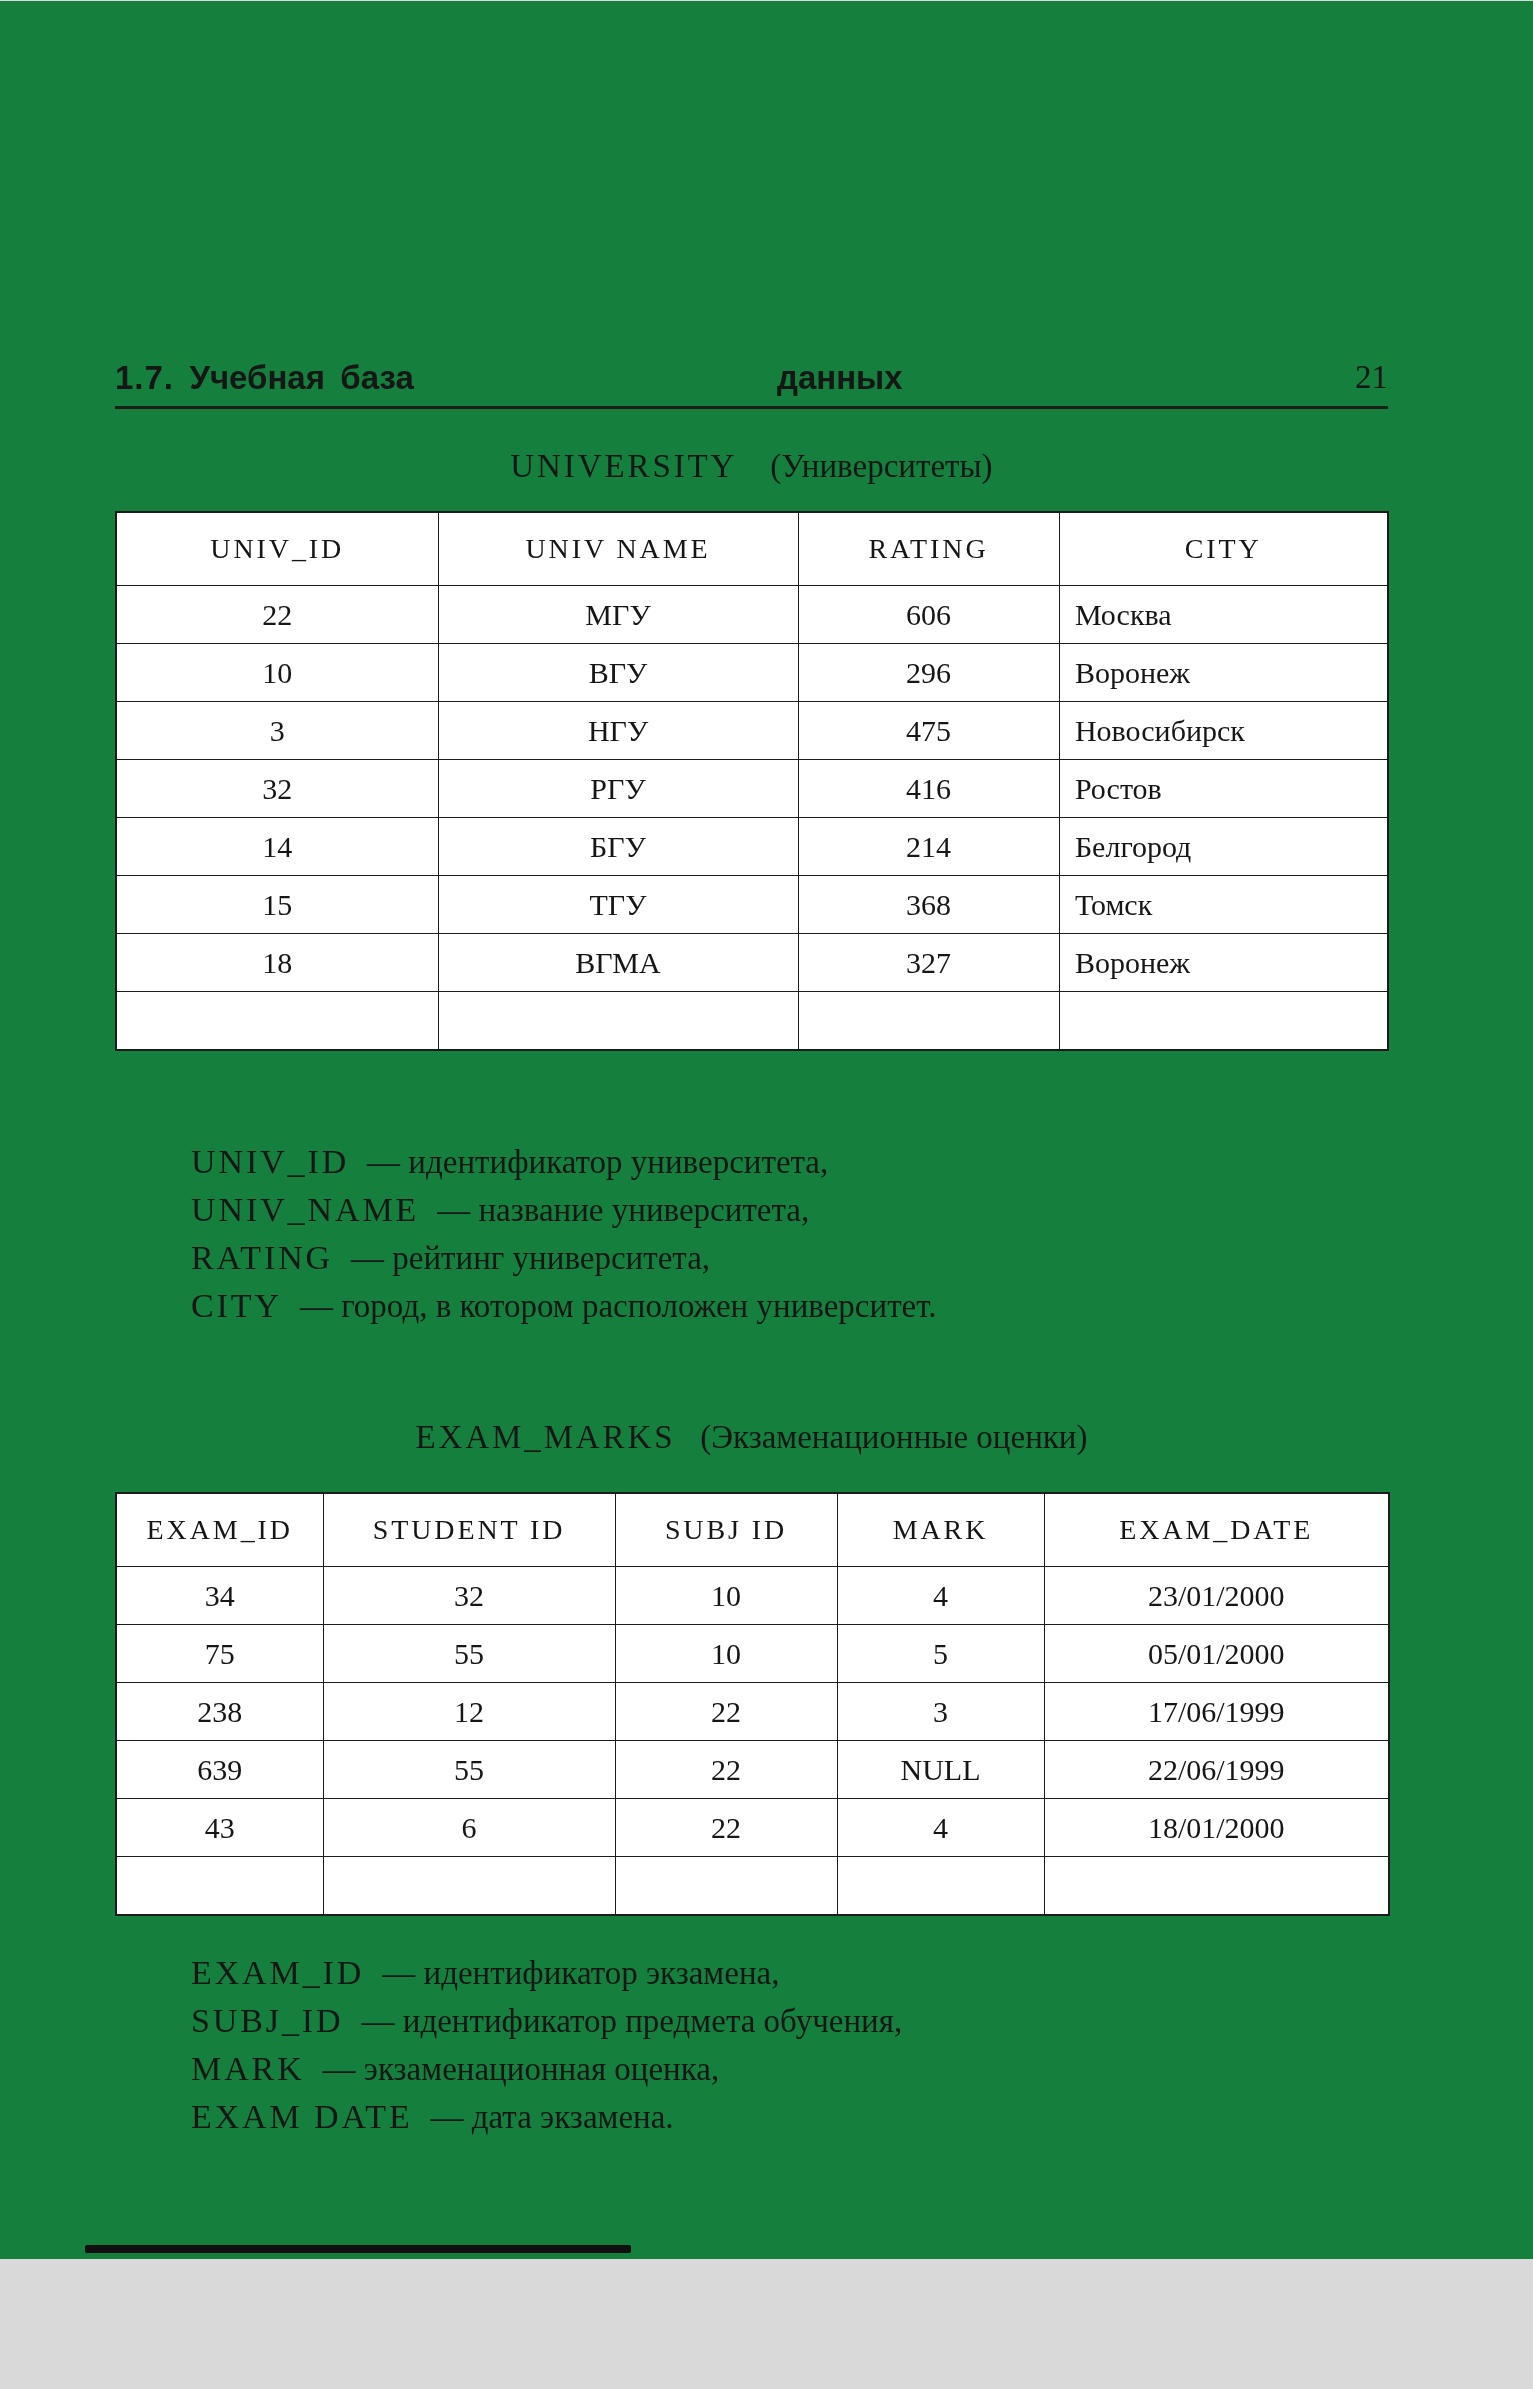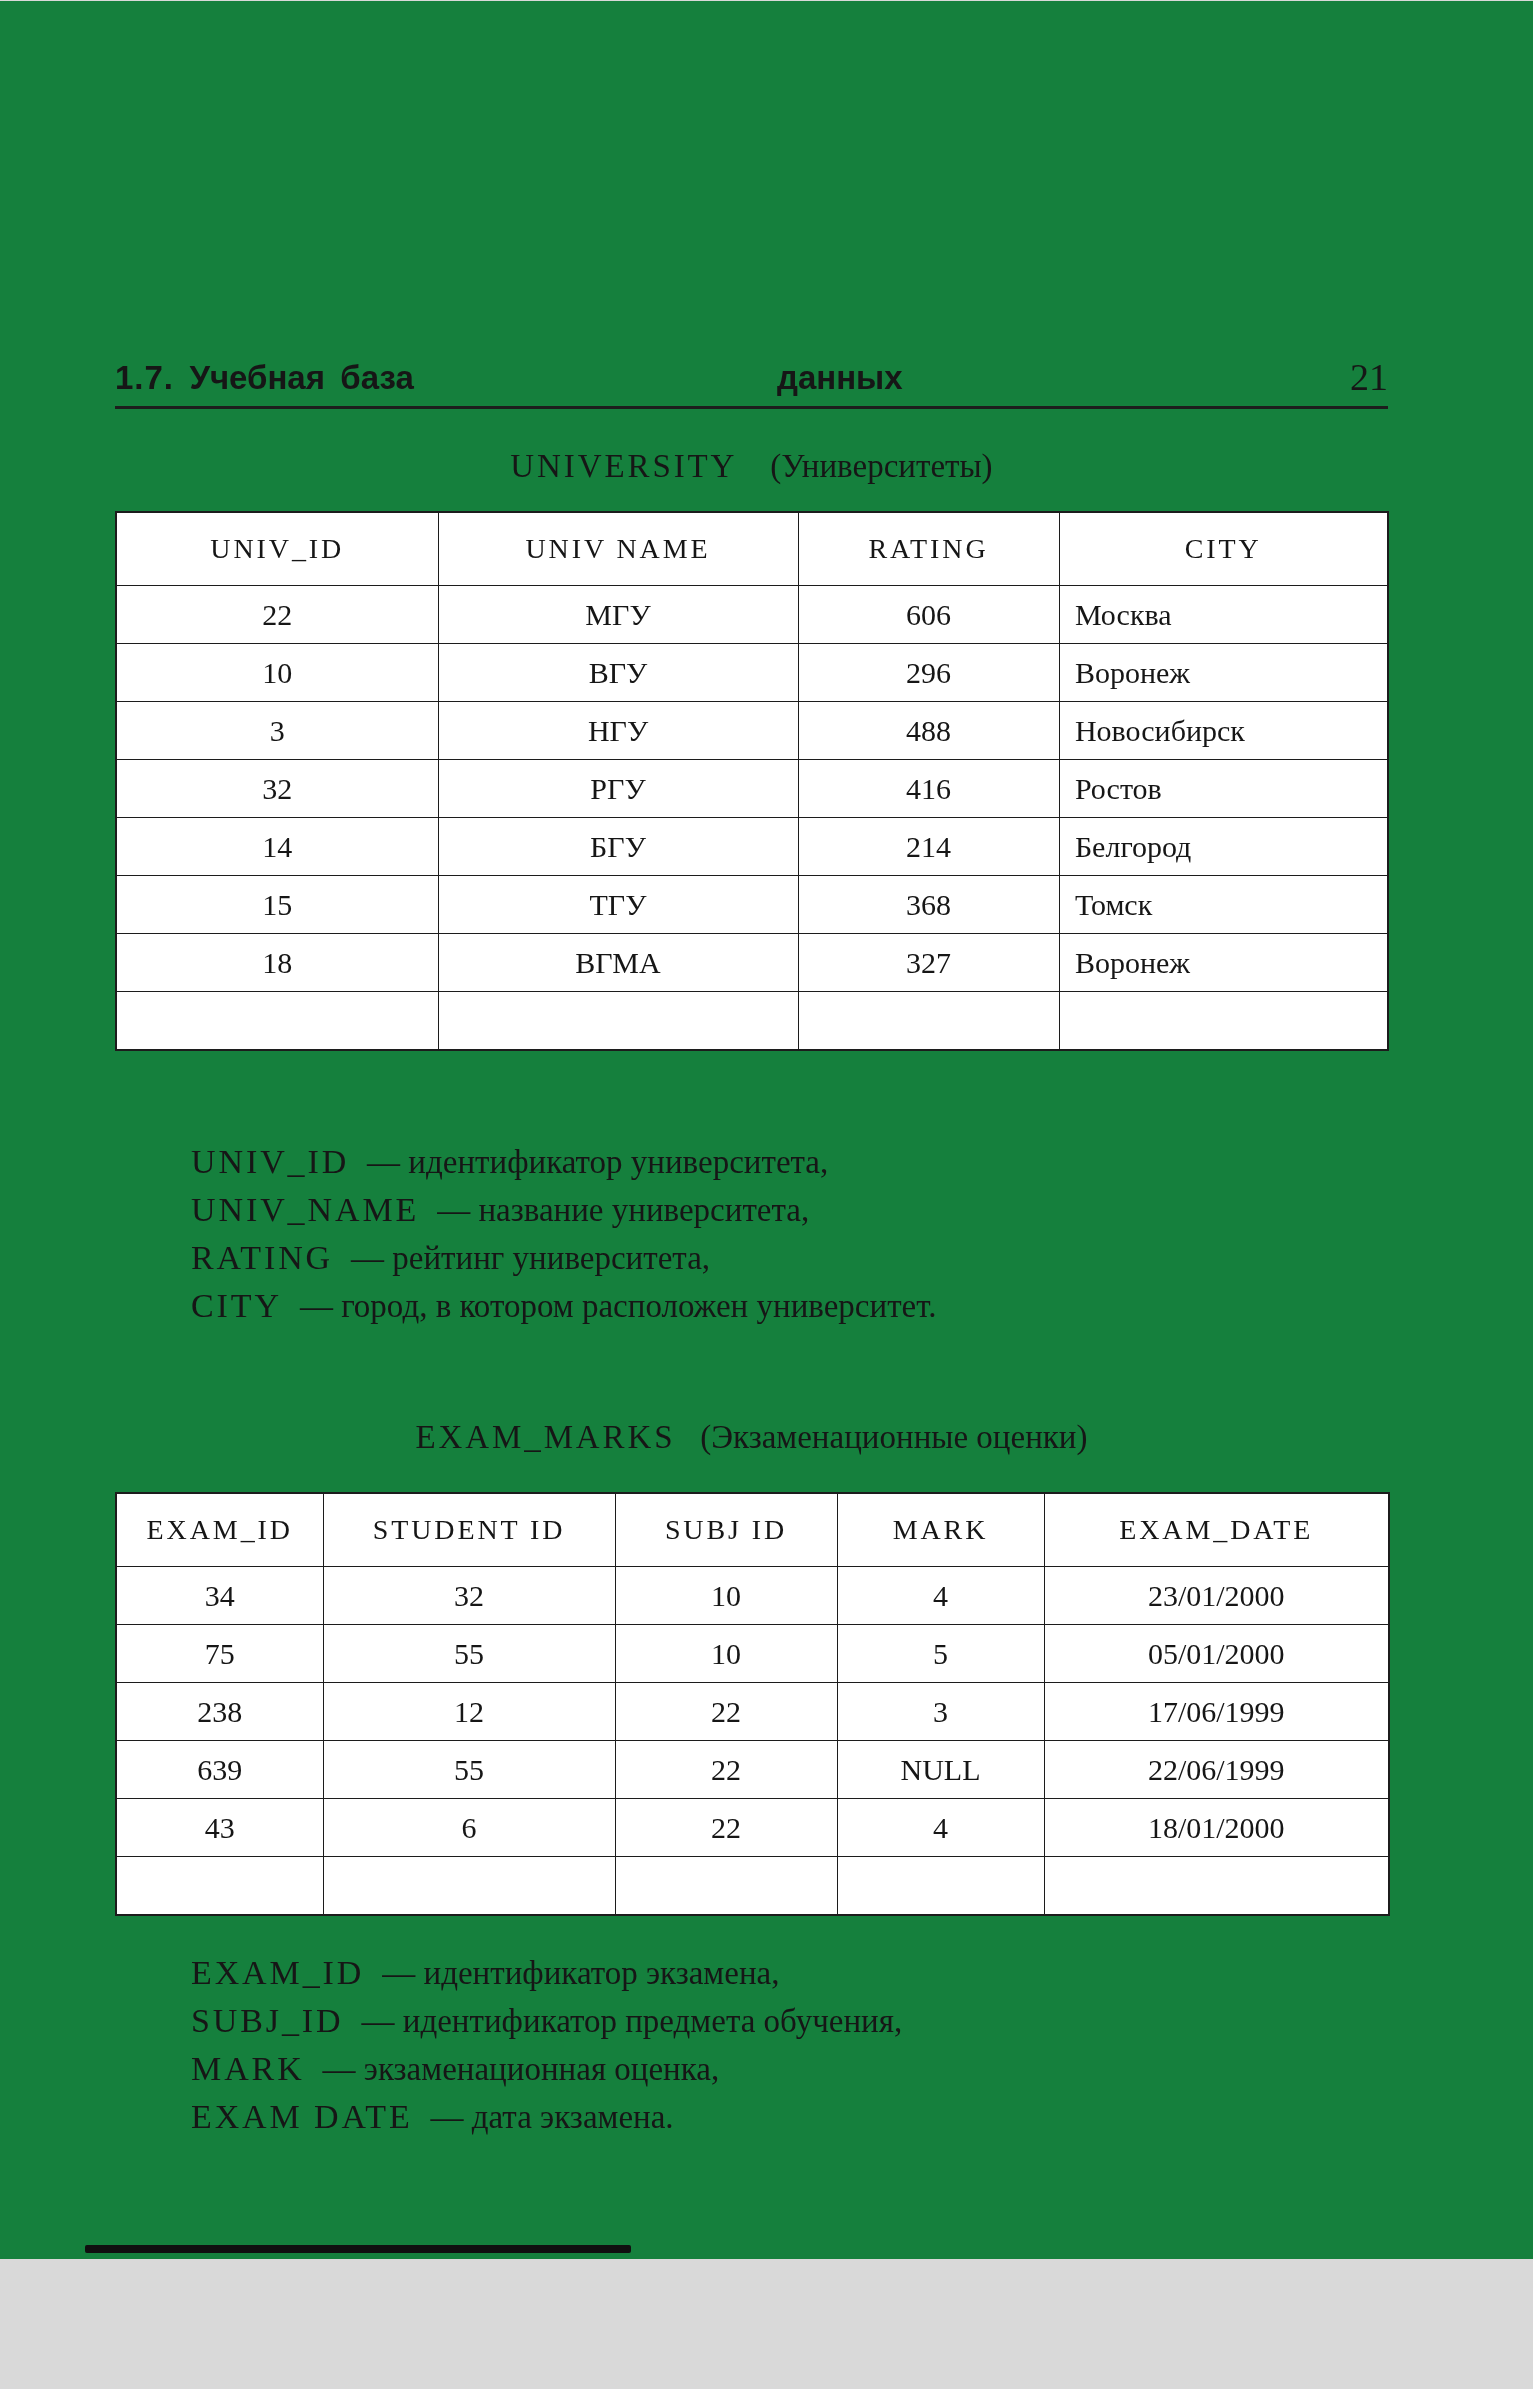--- a/index.html
+++ b/index.html
@@ -50,21 +50,21 @@
   }
   .rh-middle {
     position: absolute;
     left: 52%;
     font-family: "Liberation Sans", sans-serif;
     font-weight: 600;
   }
   .rh-page {
     position: absolute;
     right: 0;
-    font-size: 38px;
+    font-size: 33px;
   }
 
   
   .table-title {
     position: absolute;
     left: 115px;
     width: 1273px;
     text-align: center;
     font-size: 33px;
     line-height: 39px;
@@ -185,21 +185,21 @@
       </tr>
       <tr>
         <td>10</td>
         <td>ВГУ</td>
         <td>296</td>
         <td class="left">Воронеж</td>
       </tr>
       <tr>
         <td>3</td>
         <td>НГУ</td>
-        <td>488</td>
+        <td>475</td>
         <td class="left">Новосибирск</td>
       </tr>
       <tr>
         <td>32</td>
         <td>РГУ</td>
         <td>416</td>
         <td class="left">Ростов</td>
       </tr>
       <tr>
         <td>14</td>

